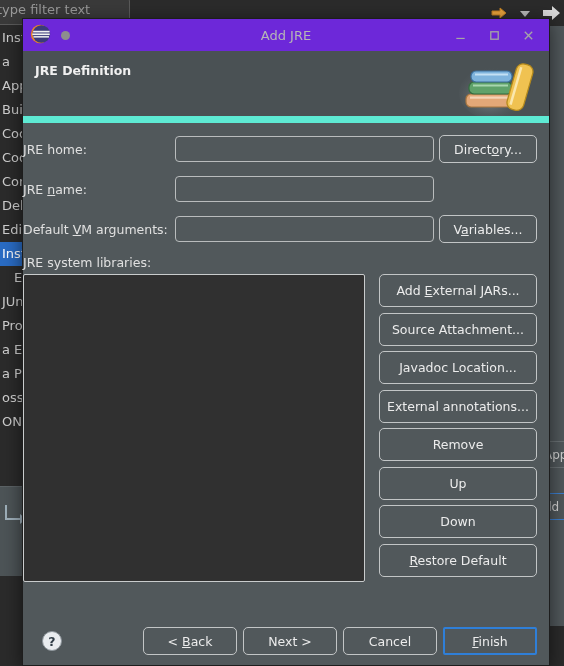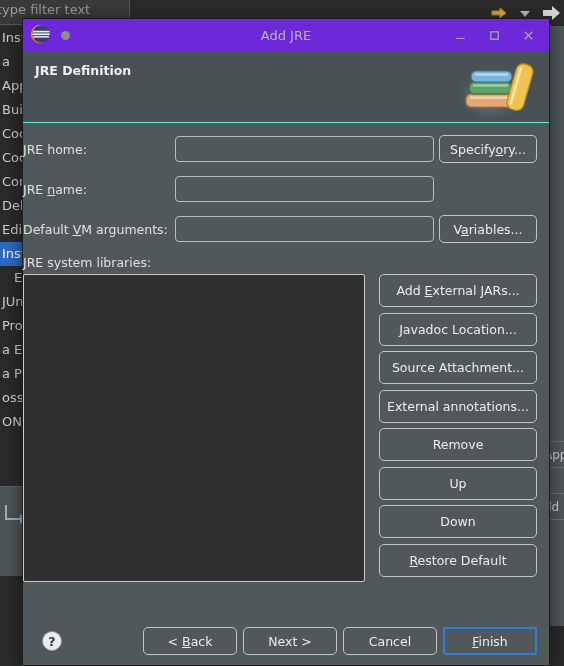--- a/index.html
+++ b/index.html
@@ -182,21 +182,21 @@
     width: 18px; height: 18px;
     display: flex; align-items: center; justify-content: center;
     color: #9a9a9a;
   }
 
   
   .banner {
     position: relative;
     height: 72px;
     background: #4a5154;
-    border-bottom: 1px solid #5eead4;
+    border-bottom: 7px solid #5eead4;
     overflow: hidden;
   }
   .banner-title {
     position: absolute;
     left: 12px; top: 12px;
     font-size: 12.5px;
     font-weight: bold;
     color: #f0f0f0;
   }
   .banner-sub {
@@ -464,21 +464,21 @@
           </g>
         </svg>
       </span>
     </div>
 
     <div class="body">
 
       <div class="row">
         <span class="row-label">JRE home:</span>
         <input class="txt" type="text" value="" style="">
-        <button class="sidebtn"><span>Specify</span><u>o</u><span>ry...</span></button>
+        <button class="sidebtn"><span>Direct</span><u>o</u><span>ry...</span></button>
       </div>
 
       <div class="row">
         <span class="row-label"><span>JRE </span><u>n</u><span>ame:</span></span>
         <input class="txt" type="text" value="" style="">
         <button class="sidebtn hidden-slot"></button>
       </div>
 
       <div class="row">
         <span class="row-label"><span>Default </span><u>V</u><span>M arguments:</span></span>
@@ -487,23 +487,23 @@
       </div>
 
       <div class="section-label">JRE system libraries:</div>
 
       <div class="libs-area">
         <div class="libs-list"></div>
 
         <div class="libs-btns">
           <button class="libbtn"><span>Add </span><u>E</u><span>xternal JARs...</span></button>
 
+          <button class="libbtn"><span>Source Attachment...</span></button>
+
           <button class="libbtn"><span>Javadoc Location...</span></button>
-
-          <button class="libbtn"><span>Source Attachment...</span></button>
 
           <button class="libbtn"><span>External annotations...</span></button>
 
           <button class="libbtn"><span>Remove</span></button>
 
           <button class="libbtn"><span>Up</span></button>
 
           <button class="libbtn"><span>Down</span></button>
 
           <button class="libbtn"><u>R</u><span>estore Default</span></button>

